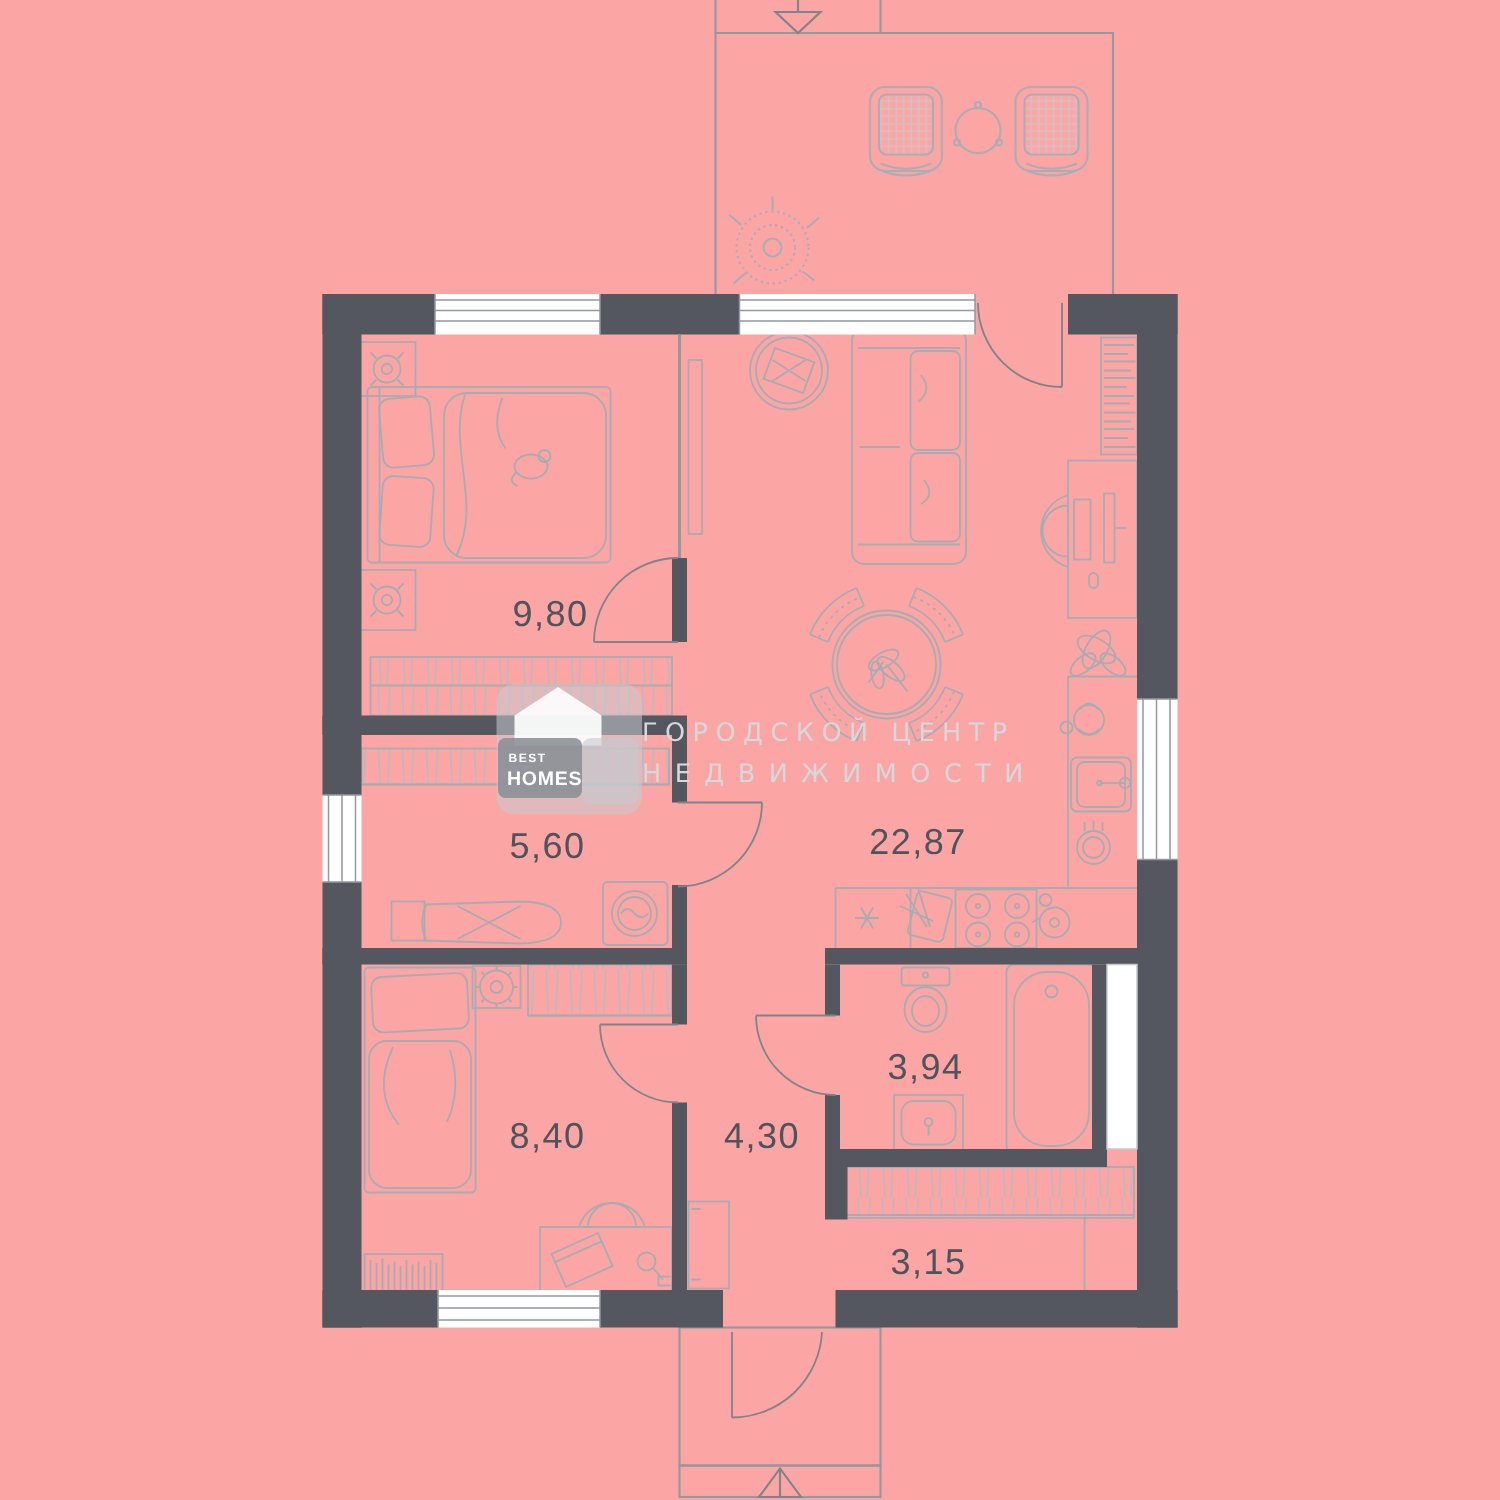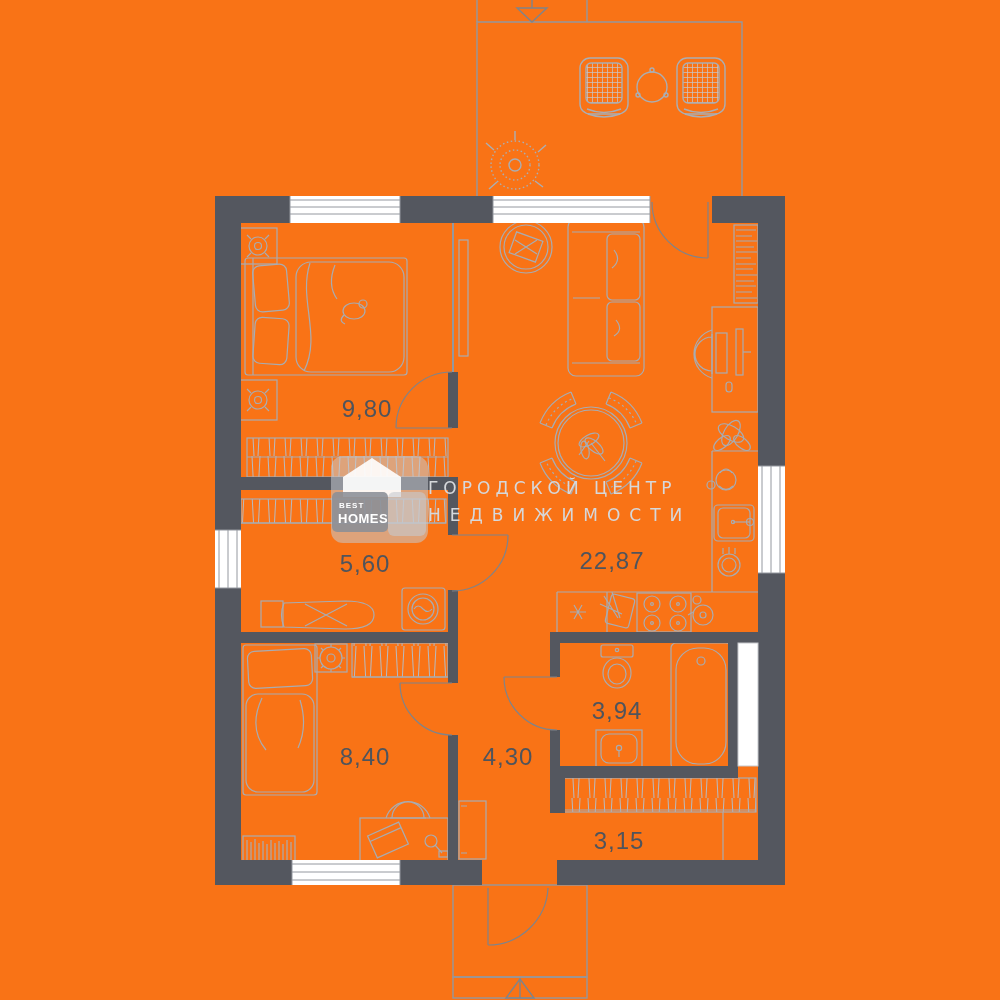--- a/index.html
+++ b/index.html
@@ -1,16 +1,16 @@
 <!DOCTYPE html>
 <html><head>
 <meta charset="utf-8">
 <style>
   html,body{margin:0;padding:0;background:#ffffff;}
-  .stage{position:relative;width:1000px;height:1000px;background:#f97316;overflow:hidden;
+  .stage{position:relative;width:1000px;height:1000px;background:#fca5a5;overflow:hidden;
          font-family:"Liberation Sans",sans-serif;}
   svg{position:absolute;left:0;top:0;}
   text{font-family:"Liberation Sans",sans-serif;}
   .area-label{font-size:24px;fill:#4f545c;letter-spacing:1px;}
   .wm-text{font-size:17px;fill:#d6d8db;font-family:"DejaVu Sans",sans-serif;}
   .logo-best{font-size:8px;font-weight:bold;fill:#ffffff;letter-spacing:1px;}
   .logo-homes{font-size:13px;font-weight:bold;fill:#ffffff;letter-spacing:0.5px;}
 </style>
 </head>
 <body>

